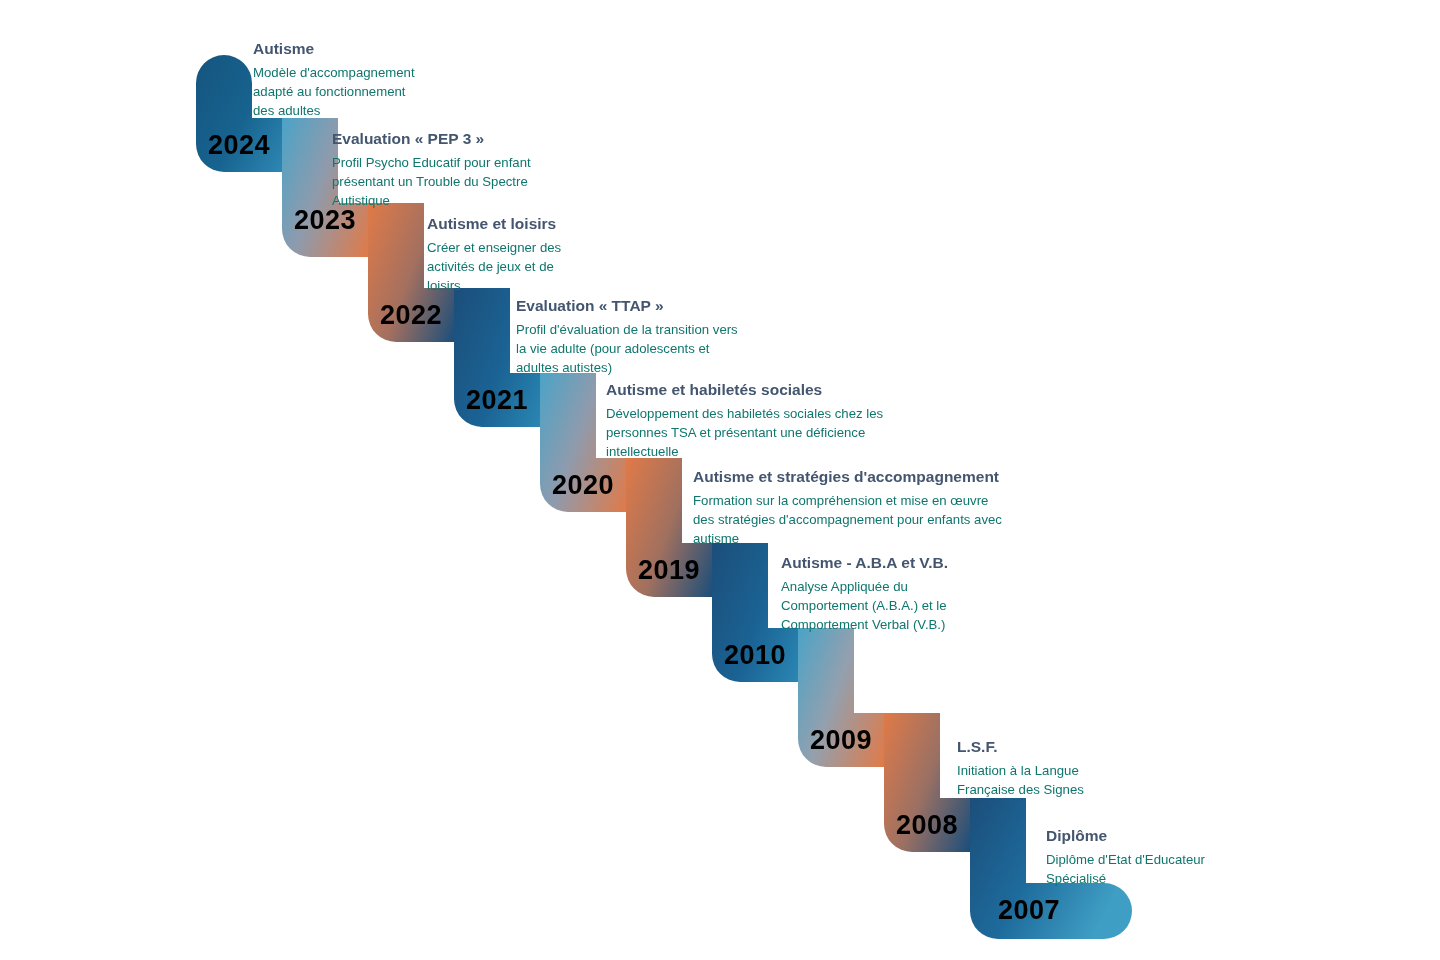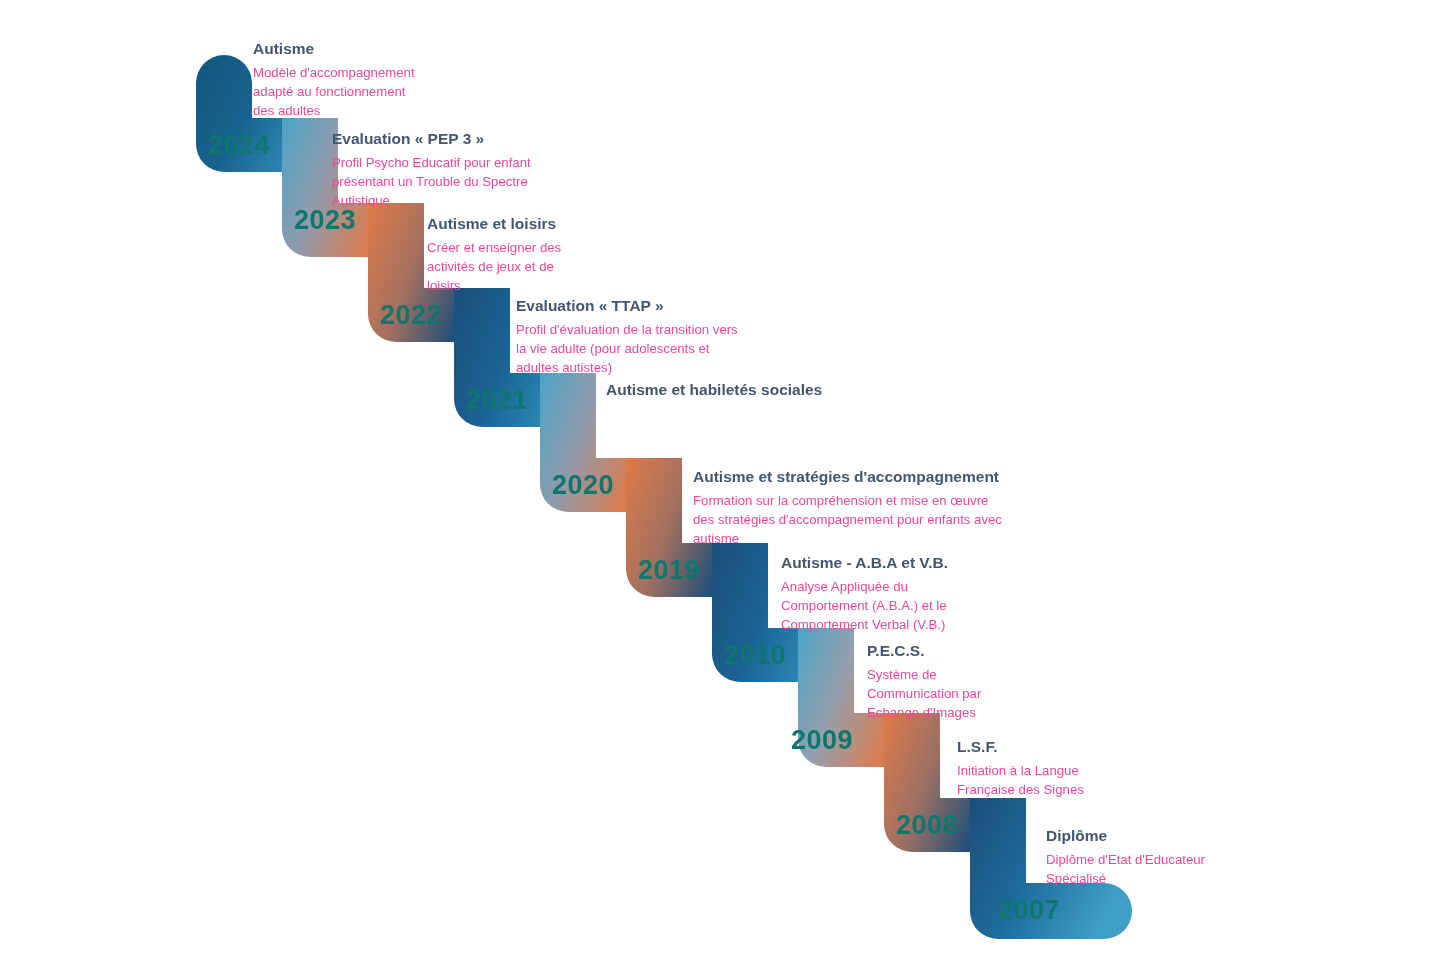--- a/index.html
+++ b/index.html
@@ -31,21 +31,21 @@
   }
   #ribbon-svg {
     display: block;
     width: 1440px;
     height: 960px;
   }
 
   
   .year-label {
     position: absolute;
-    color: #0f766e;
+    color: #000000;
     font-family: "Liberation Sans", sans-serif;
     font-weight: bold;
     font-size: 27px;
     letter-spacing: 0.5px;
     line-height: 1;
     white-space: nowrap;
     text-align: right;
   }
 
   
@@ -58,21 +58,21 @@
     font-size: 15.5px;
     color: #44566f;
     line-height: 1.25;
     margin: 0 0 6px 0;
     white-space: nowrap;
   }
   .entry-desc {
     font-family: "Liberation Sans", sans-serif;
     font-weight: normal;
     font-size: 13.2px;
-    color: #ec4899;
+    color: #0f766e;
     line-height: 1.42;
     margin: 0;
     white-space: pre-line;
   }
 </style>
 </head>
 <body>
 
 <div id="timeline-root">
 
@@ -258,21 +258,21 @@
     </svg>
   </div>
 
   <div class="year-label" style="left:170px;  top:132px; width:100px;">2024</div>
   <div class="year-label" style="left:256px;  top:207px; width:100px;">2023</div>
   <div class="year-label" style="left:342px;  top:302px; width:100px;">2022</div>
   <div class="year-label" style="left:428px;  top:387px; width:100px;">2021</div>
   <div class="year-label" style="left:514px;  top:472px; width:100px;">2020</div>
   <div class="year-label" style="left:600px;  top:557px; width:100px;">2019</div>
   <div class="year-label" style="left:686px;  top:642px; width:100px;">2010</div>
-  <div class="year-label" style="left:772px;  top:727px; width:100px;text-align:center;">2009</div>
+  <div class="year-label" style="left:772px;  top:727px; width:100px;">2009</div>
   <div class="year-label" style="left:858px;  top:812px; width:100px;">2008</div>
   <div class="year-label" style="left:960px;  top:897px; width:100px;">2007</div>
 
   <div class="entry-text" style="left:253px; top:39px;">
     <p class="entry-title">Autisme</p>
     <p class="entry-desc">Modèle d'accompagnement
 adapté au fonctionnement
 des adultes</p>
   </div>
 
@@ -292,42 +292,39 @@
 
   <div class="entry-text" style="left:516px; top:296px;">
     <p class="entry-title">Evaluation « TTAP »</p>
     <p class="entry-desc">Profil d'évaluation de la transition vers
 la vie adulte (pour adolescents et
 adultes autistes)</p>
   </div>
 
   <div class="entry-text" style="left:606px; top:380px;">
     <p class="entry-title">Autisme et habiletés sociales</p>
+    <p class="entry-desc">Développement des habiletés sociales chez les
+personnes TSA et présentant une déficience
+intellectuelle</p>
   </div>
 
   <div class="entry-text" style="left:781px; top:553px;">
     <p class="entry-title">Autisme - A.B.A et V.B.</p>
     <p class="entry-desc">Analyse Appliquée du
 Comportement (A.B.A.) et le
 Comportement Verbal (V.B.)</p>
   </div>
 
   <div class="entry-text" style="left:693px; top:467px;">
     <p class="entry-title">Autisme et stratégies d'accompagnement</p>
     <p class="entry-desc">Formation sur la compréhension et mise en œuvre
 des stratégies d'accompagnement pour enfants avec
 autisme</p>
   </div>
 
-  <div class="entry-text" style="left:867px; top:641px;">
-    <p class="entry-title">P.E.C.S.</p>
-    <p class="entry-desc">Système de
-Communication par
-Echange d'Images</p>
-  </div>
 
   <div class="entry-text" style="left:957px; top:737px;">
     <p class="entry-title">L.S.F.</p>
     <p class="entry-desc">Initiation à la Langue
 Française des Signes</p>
   </div>
 
   <div class="entry-text" style="left:1046px; top:826px;">
     <p class="entry-title">Diplôme</p>
     <p class="entry-desc">Diplôme d'Etat d'Educateur

